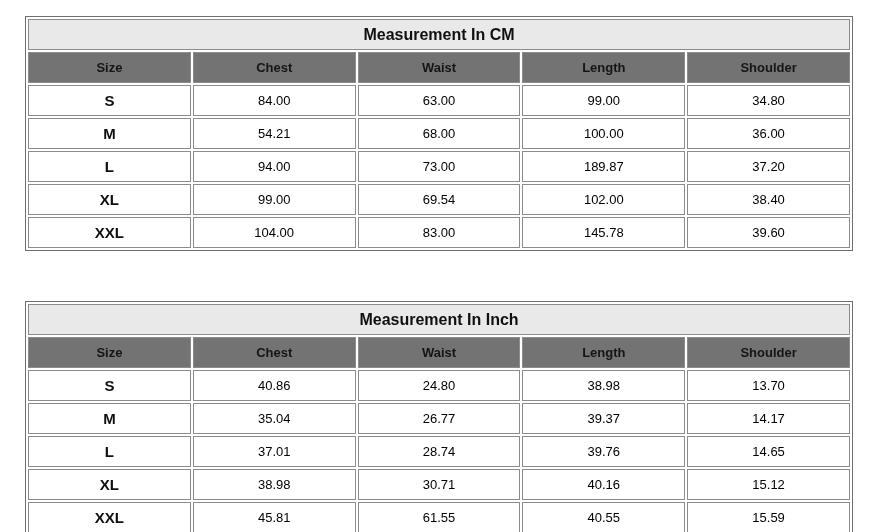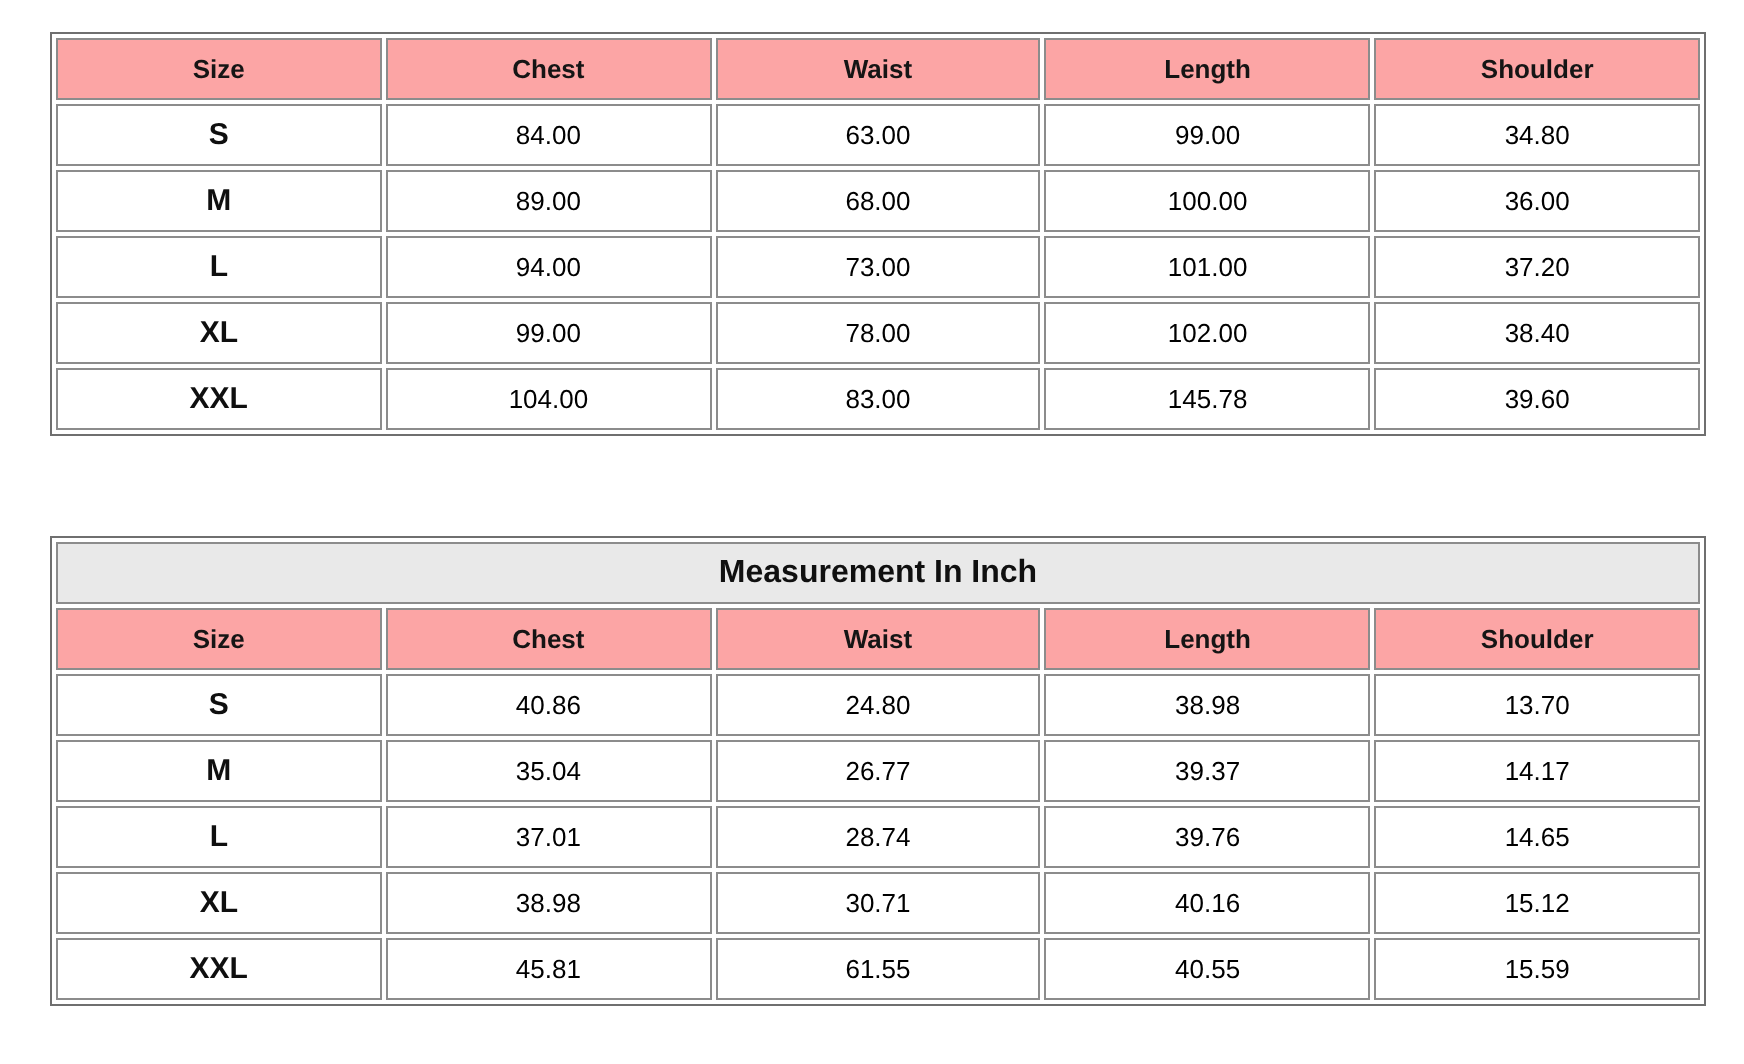--- a/index.html
+++ b/index.html
@@ -39,21 +39,21 @@
   td.title-cell {
     font-size: 16px;
     font-weight: bold;
     color: #101010;
     background: #e9e9e9;
   }
   td.head-cell {
     font-size: 13px;
     font-weight: bold;
     color: #151515;
-    background: #fca5a5;
+    background: #737373;
   }
   td.size-cell {
     font-size: 15px;
     font-weight: bold;
     color: #0f0f0f;
     background: #ffffff;
   }
   td.value-cell {
     font-size: 13px;
     color: #000000;
@@ -61,51 +61,54 @@
   }
 </style>
 </head>
 <body>
 
 <div class="sheet">
 
   <table class="size-table">
     <tbody>
       <tr>
+        <td class="title-cell" colspan="5">Measurement In CM</td>
+      </tr>
+      <tr>
         <td class="head-cell">Size</td>
         <td class="head-cell">Chest</td>
         <td class="head-cell">Waist</td>
         <td class="head-cell">Length</td>
         <td class="head-cell">Shoulder</td>
       </tr>
       <tr>
         <td class="size-cell">S</td>
         <td class="value-cell">84.00</td>
         <td class="value-cell">63.00</td>
         <td class="value-cell">99.00</td>
         <td class="value-cell">34.80</td>
       </tr>
       <tr>
         <td class="size-cell">M</td>
-        <td class="value-cell">89.00</td>
+        <td class="value-cell">54.21</td>
         <td class="value-cell">68.00</td>
         <td class="value-cell">100.00</td>
         <td class="value-cell">36.00</td>
       </tr>
       <tr>
         <td class="size-cell">L</td>
         <td class="value-cell">94.00</td>
         <td class="value-cell">73.00</td>
-        <td class="value-cell">101.00</td>
+        <td class="value-cell">189.87</td>
         <td class="value-cell">37.20</td>
       </tr>
       <tr>
         <td class="size-cell">XL</td>
         <td class="value-cell">99.00</td>
-        <td class="value-cell">78.00</td>
+        <td class="value-cell">69.54</td>
         <td class="value-cell">102.00</td>
         <td class="value-cell">38.40</td>
       </tr>
       <tr>
         <td class="size-cell">XXL</td>
         <td class="value-cell">104.00</td>
         <td class="value-cell">83.00</td>
         <td class="value-cell">145.78</td>
         <td class="value-cell">39.60</td>
       </tr>

